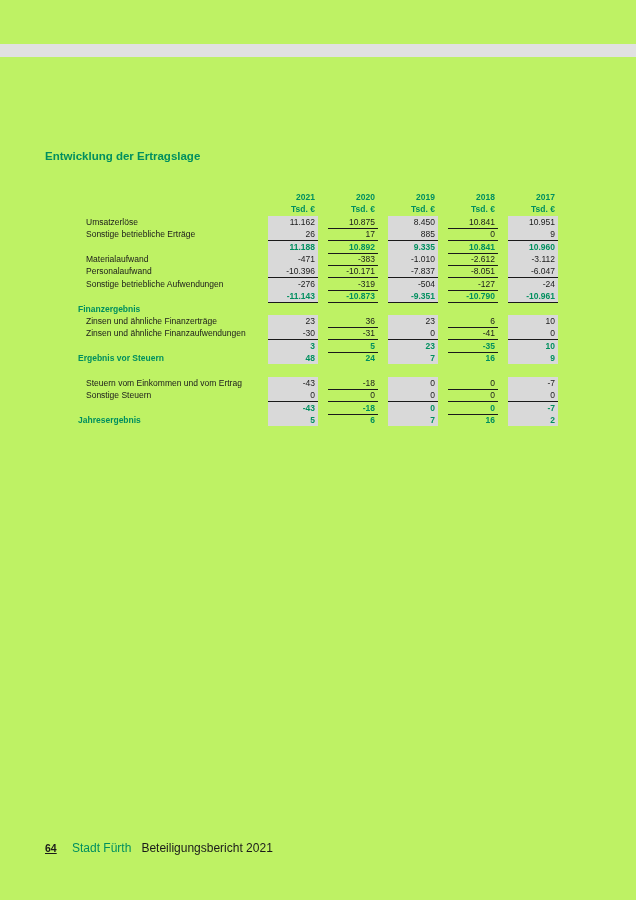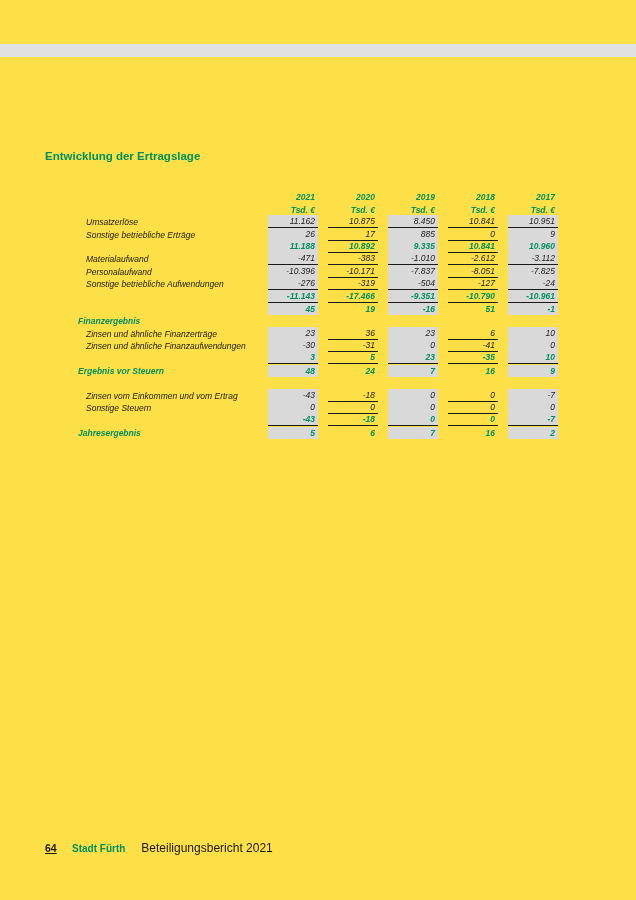--- a/index.html
+++ b/index.html
@@ -5,21 +5,21 @@
   * { margin: 0; padding: 0; box-sizing: border-box; }
   html, body { background: #ffffff; }
   body {
     width: 636px; height: 900px;
     font-family: "Liberation Sans", sans-serif;
     position: relative;
   }
   .page {
     position: relative;
     width: 636px; height: 900px;
-    background: #fde047;
+    background: #bef264;
     overflow: hidden;
   }
   .band {
     position: absolute;
     left: 0; top: 44px;
     width: 636px; height: 13px;
     background: var(--band, #e1e1e1);
   }
   .title {
     position: absolute;
@@ -33,22 +33,21 @@
     position: absolute;
     left: 78px; top: 191px;
     width: 482px;
     font-size: 8.5px;
     color: #1a1a1a;
   }
   .row {
     display: flex;
     height: 12.4px;
     line-height: 12px;
-    align-items: flex-end;
-    font-style: italic;
+    align-items: flex-start;
   }
   .lab {
     width: 180px;
     white-space: nowrap;
     overflow: hidden;
   }
   .lab.ind { padding-left: 8px; }
   .cell {
     width: 50px;
     margin-left: 10px;
@@ -78,24 +77,24 @@
     align-items: baseline;
   }
   .pnum {
     font-size: 10.5px;
     font-weight: bold;
     color: #1a1a1a;
     width: 27px;
     text-decoration: underline;
   }
   .brand {
-    font-size: 10px;
-    font-weight: bold;
-    color: var(--accent, #008f5f);
-    margin-right: 16px;
+    font-size: 12px;
+    font-weight: normal;
+    color: var(--accent, #008f5f);
+    margin-right: 10px;
     white-space: nowrap;
   }
   .fsuffix {
     font-size: 12px;
     color: #1a1a1a;
     white-space: nowrap;
   }
 </style>
 </head>
 <body>
@@ -158,45 +157,37 @@
           <span class="cell shade">-1.010</span>
           <span class="cell">-2.612</span>
           <span class="cell shade">-3.112</span>
         </div>
         <div class="row data">
           <span class="lab ind">Personalaufwand</span>
           <span class="cell shade">-10.396</span>
           <span class="cell">-10.171</span>
           <span class="cell shade">-7.837</span>
           <span class="cell">-8.051</span>
-          <span class="cell shade">-7.825</span>
+          <span class="cell shade">-6.047</span>
         </div>
         <div class="row data">
           <span class="lab ind">Sonstige betriebliche Aufwendungen</span>
           <span class="cell shade">-276</span>
           <span class="cell">-319</span>
           <span class="cell shade">-504</span>
           <span class="cell">-127</span>
           <span class="cell shade">-24</span>
         </div>
         <div class="row subtotal">
           <span class="lab"></span>
           <span class="cell shade">-11.143</span>
-          <span class="cell">-17.466</span>
+          <span class="cell">-10.873</span>
           <span class="cell shade">-9.351</span>
           <span class="cell">-10.790</span>
           <span class="cell shade">-10.961</span>
-        </div>
-        <div class="row result">
-          <span class="lab"></span>
-          <span class="cell shade">45</span>
-          <span class="cell">19</span>
-          <span class="cell shade">-16</span>
-          <span class="cell">51</span>
-          <span class="cell shade">-1</span>
         </div>
         <div class="row section">
           <span class="lab">Finanzergebnis</span>
           <span class="cell shade"></span>
           <span class="cell"></span>
           <span class="cell shade"></span>
           <span class="cell"></span>
           <span class="cell shade"></span>
         </div>
         <div class="row data">
@@ -233,21 +224,21 @@
         </div>
         <div class="row spacer">
           <span class="lab"></span>
           <span class="cell shade"></span>
           <span class="cell"></span>
           <span class="cell shade"></span>
           <span class="cell"></span>
           <span class="cell shade"></span>
         </div>
         <div class="row data">
-          <span class="lab ind">Zinsen vom Einkommen und vom Ertrag</span>
+          <span class="lab ind">Steuern vom Einkommen und vom Ertrag</span>
           <span class="cell shade">-43</span>
           <span class="cell">-18</span>
           <span class="cell shade">0</span>
           <span class="cell">0</span>
           <span class="cell shade">-7</span>
         </div>
         <div class="row data">
           <span class="lab ind">Sonstige Steuern</span>
           <span class="cell shade">0</span>
           <span class="cell">0</span>

